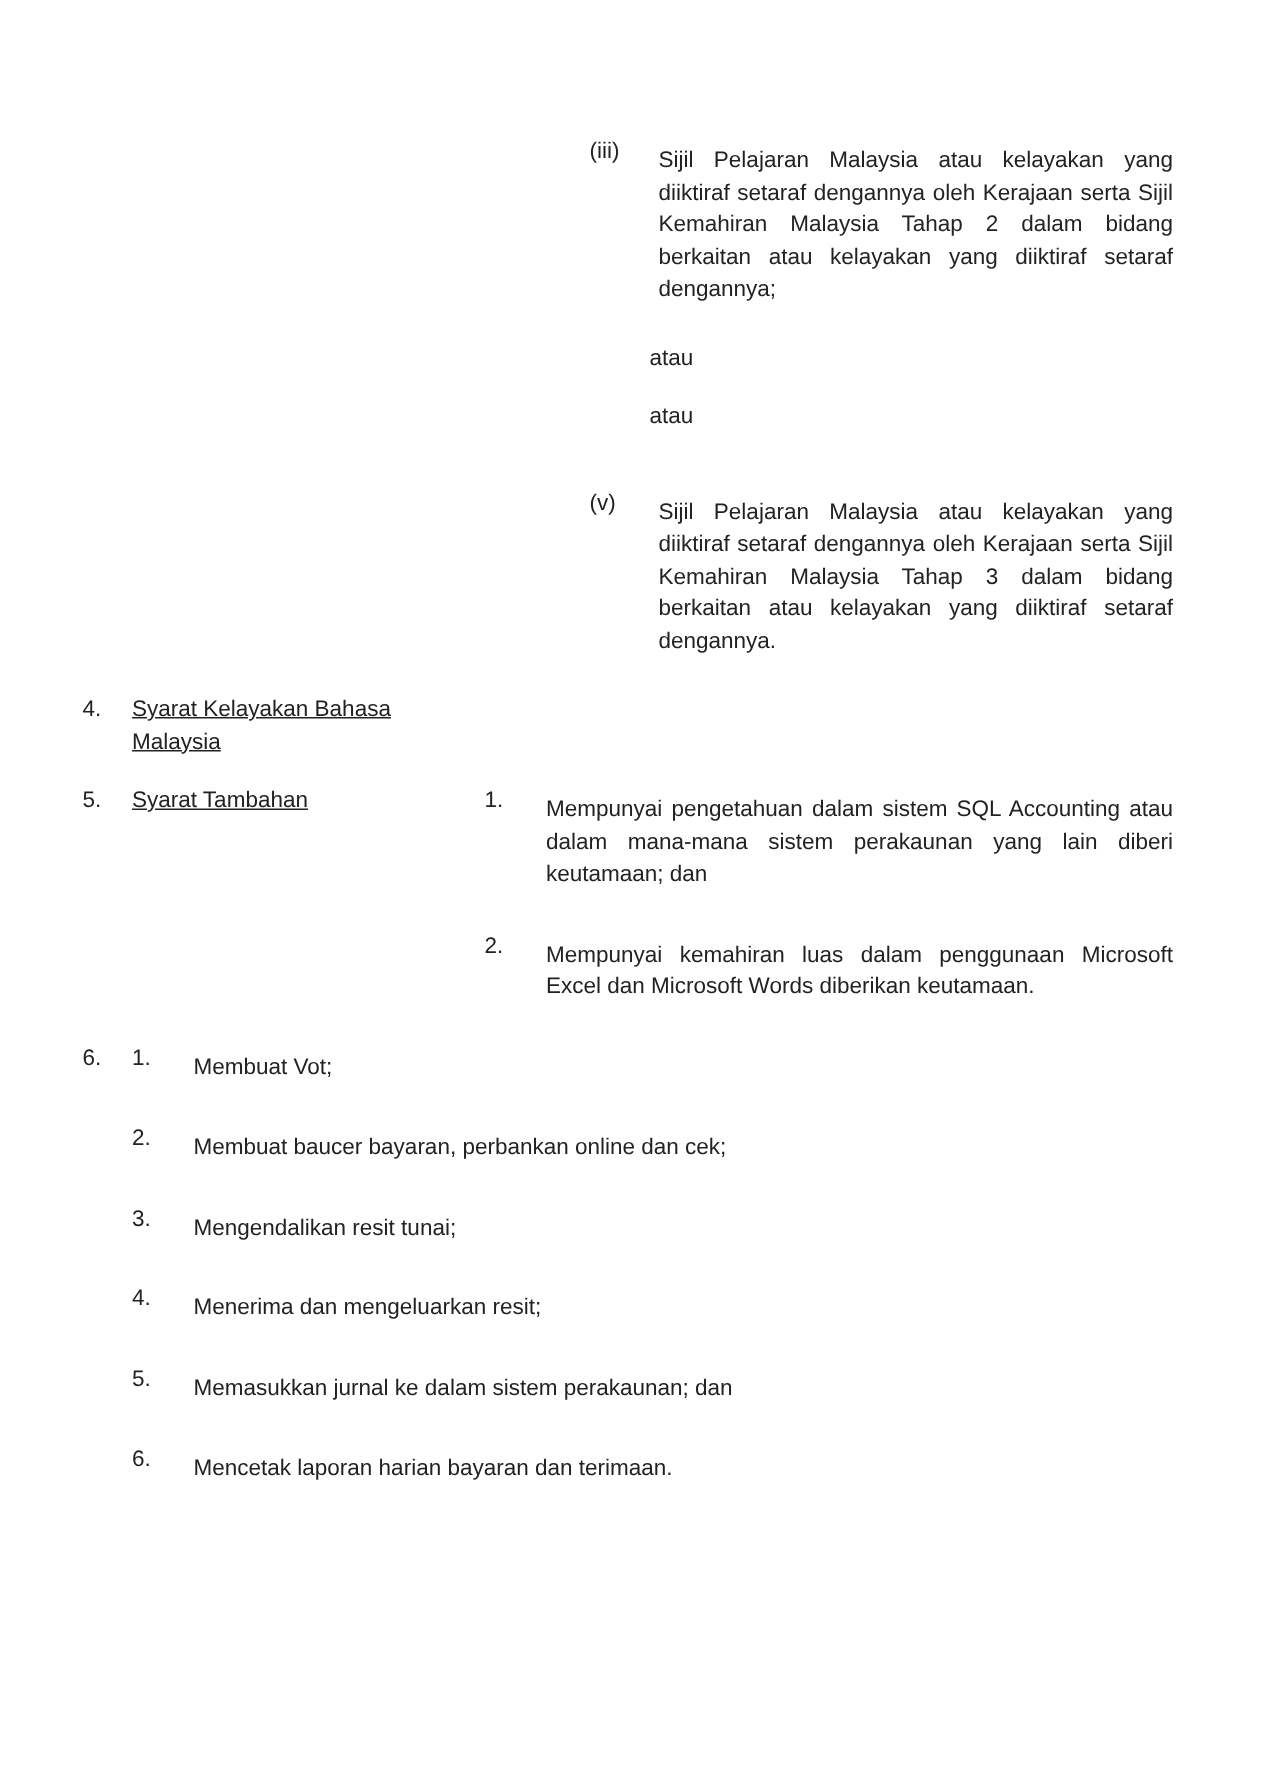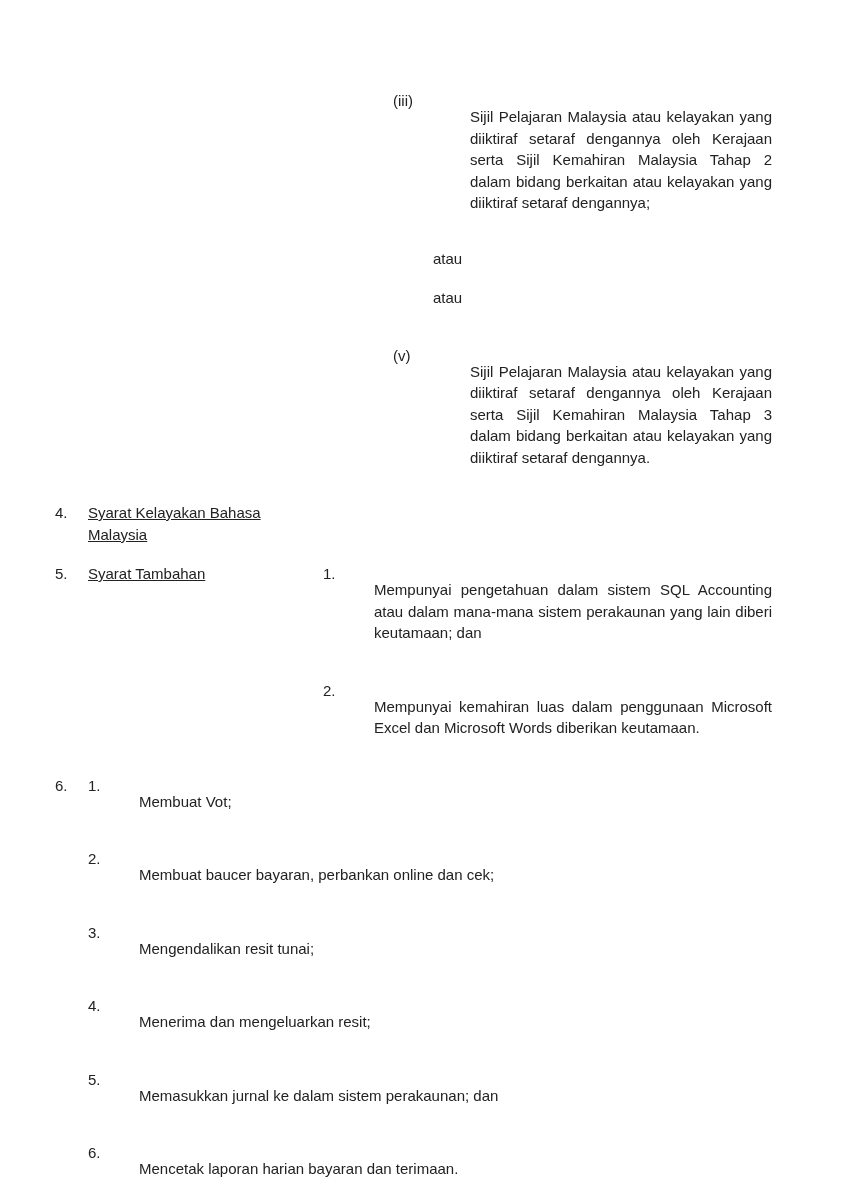--- a/index.html
+++ b/index.html
@@ -9,25 +9,25 @@
     height: 1192px;
     background: #ffffff;
     box-sizing: border-box;
     padding: 90px 55px 0 55px;
     font-family: "Liberation Sans", sans-serif;
     font-size: 15px;
     line-height: 21.5px;
     color: #222222;
     overflow: hidden;
   }
-  p { margin: 16px; }
+  p { margin: 6px; }
 
   
   .cert-block { margin-left: 338px; width: 395px; }
-  .cert-item { display: flex; gap: 21px; }
+  .cert-item { display: flex; }
   .cert-label { flex: 0 0 40px; }
   .cert-text { flex: 1; text-align: justify; }
   .separator { margin: 18px 0 0 40px; }
   .mt35 { margin-top: 35px; }
   .mt36 { margin-top: 36px; }
 
   
   .section { display: flex; }
   .sec-num { flex: 0 0 33px; }
   .sec-heading { flex: 0 0 235px; box-sizing: border-box; padding-right: 45px; text-decoration: underline; }

